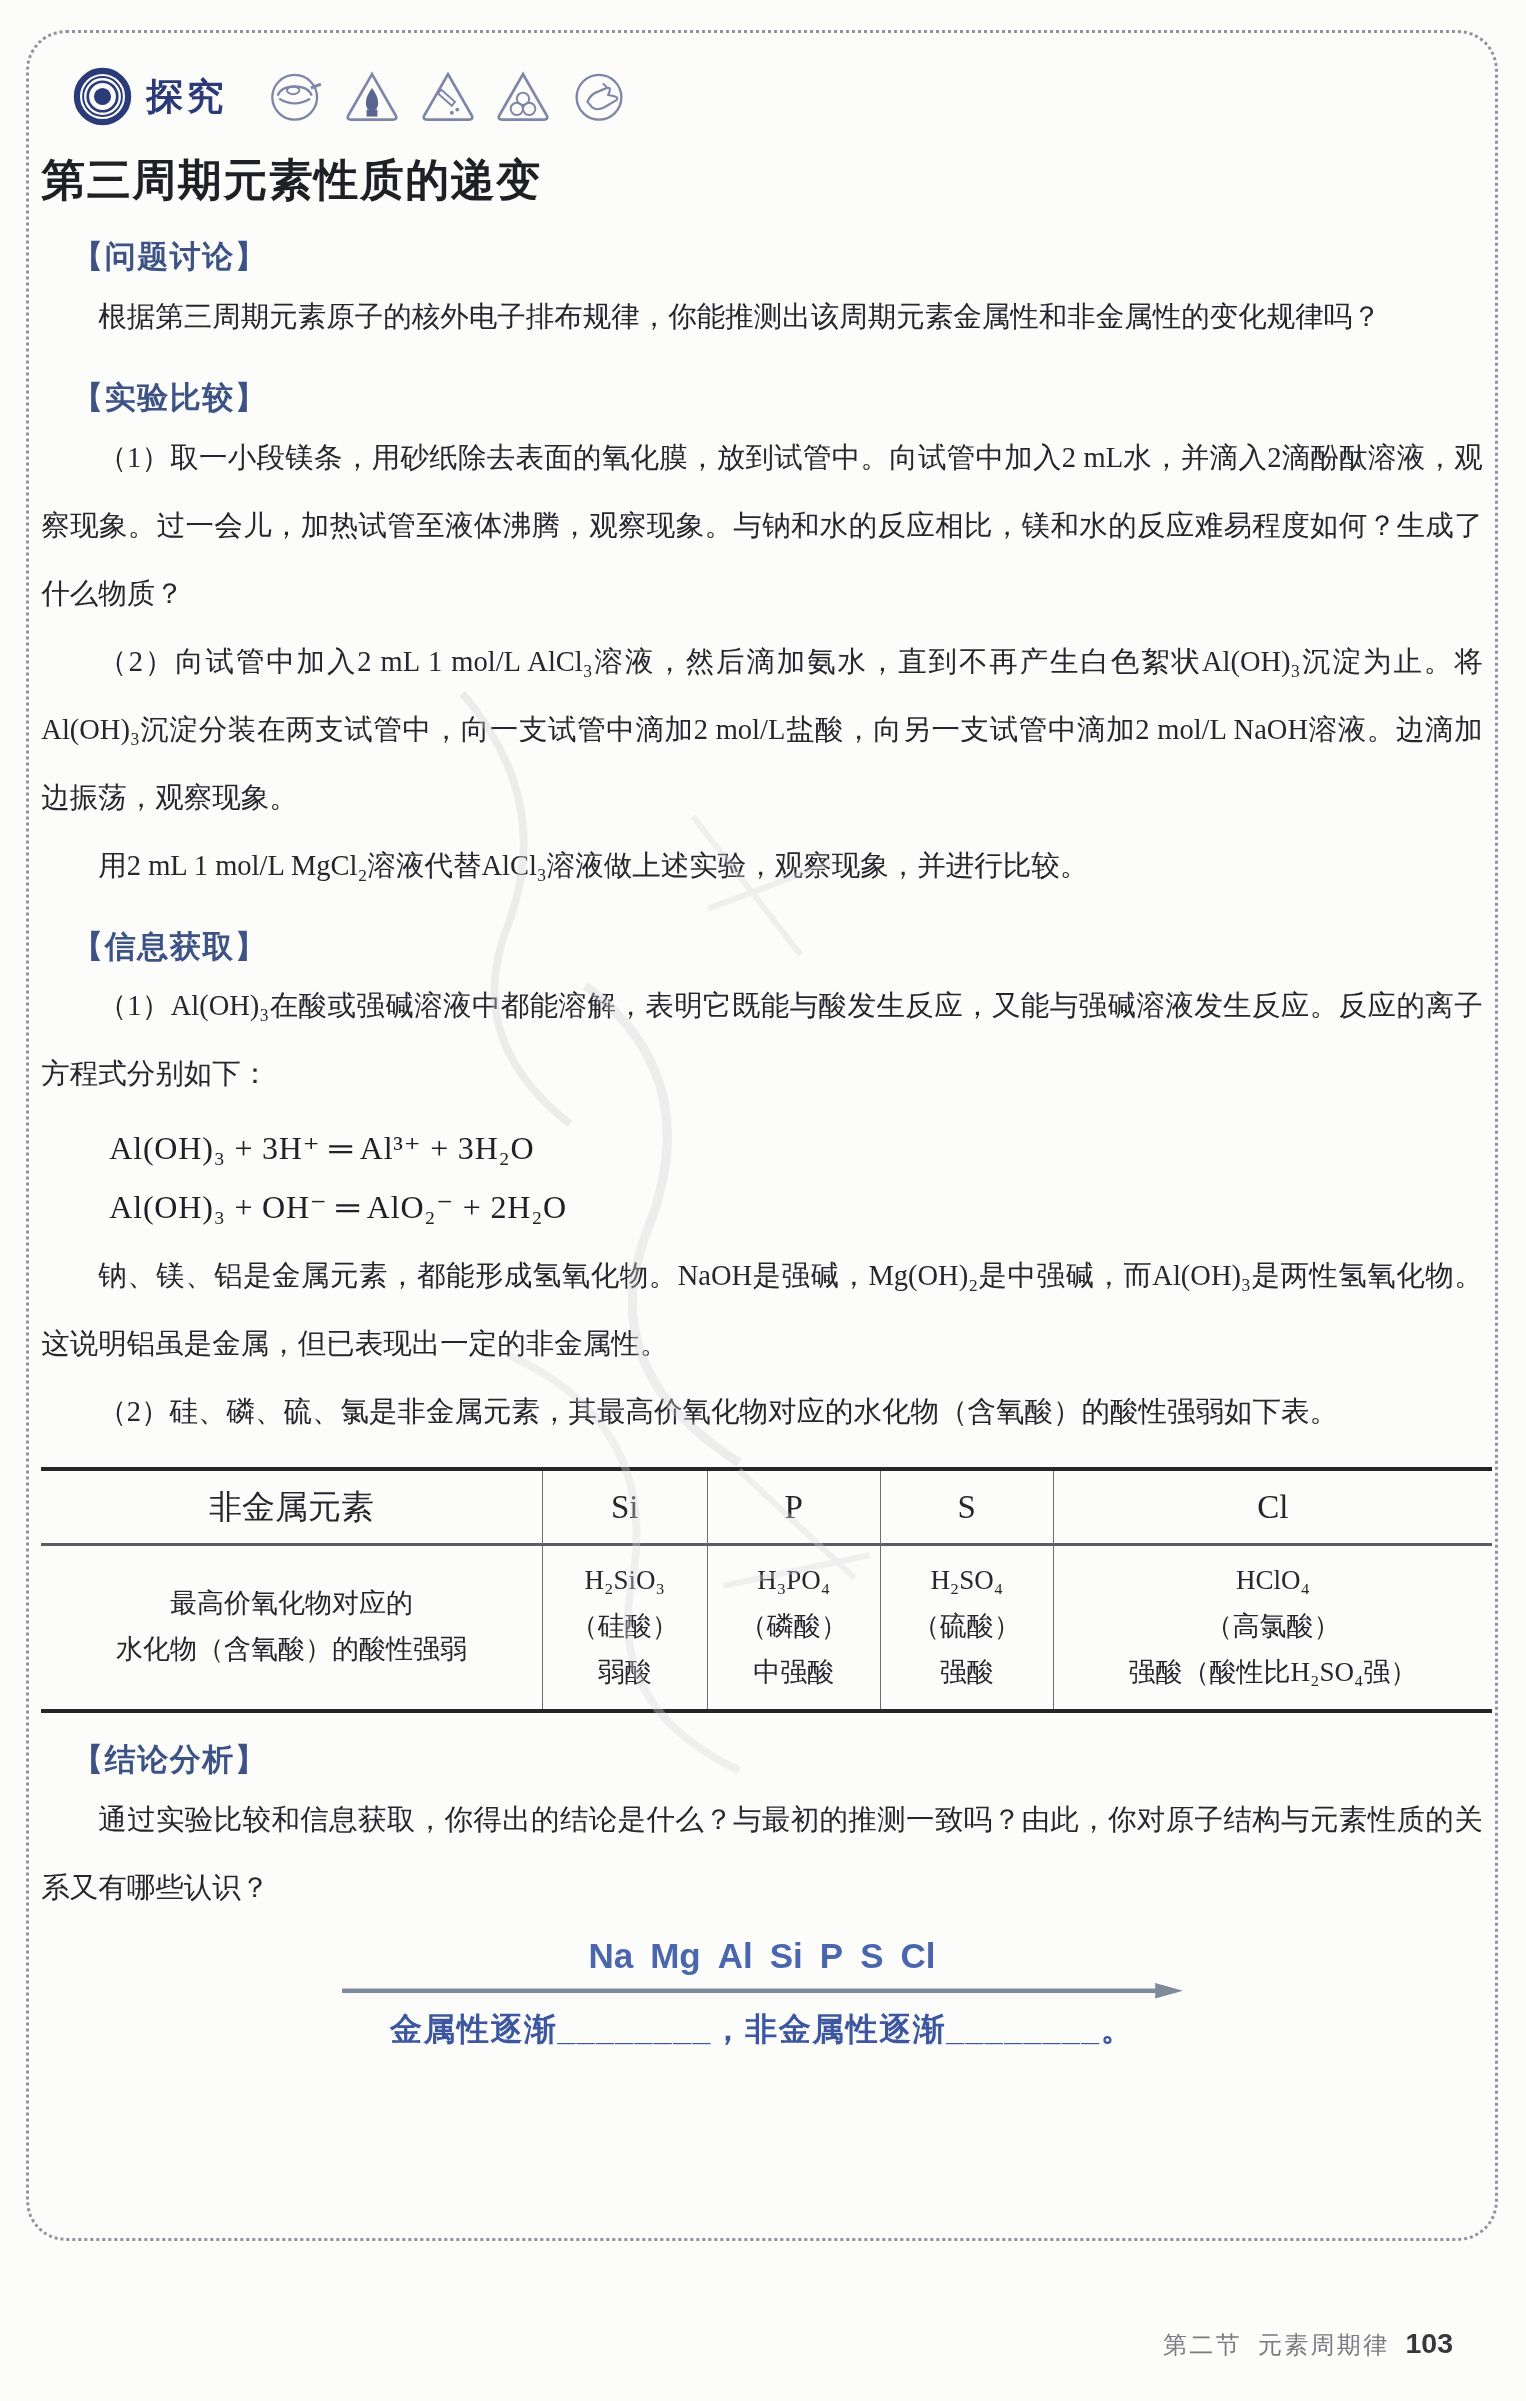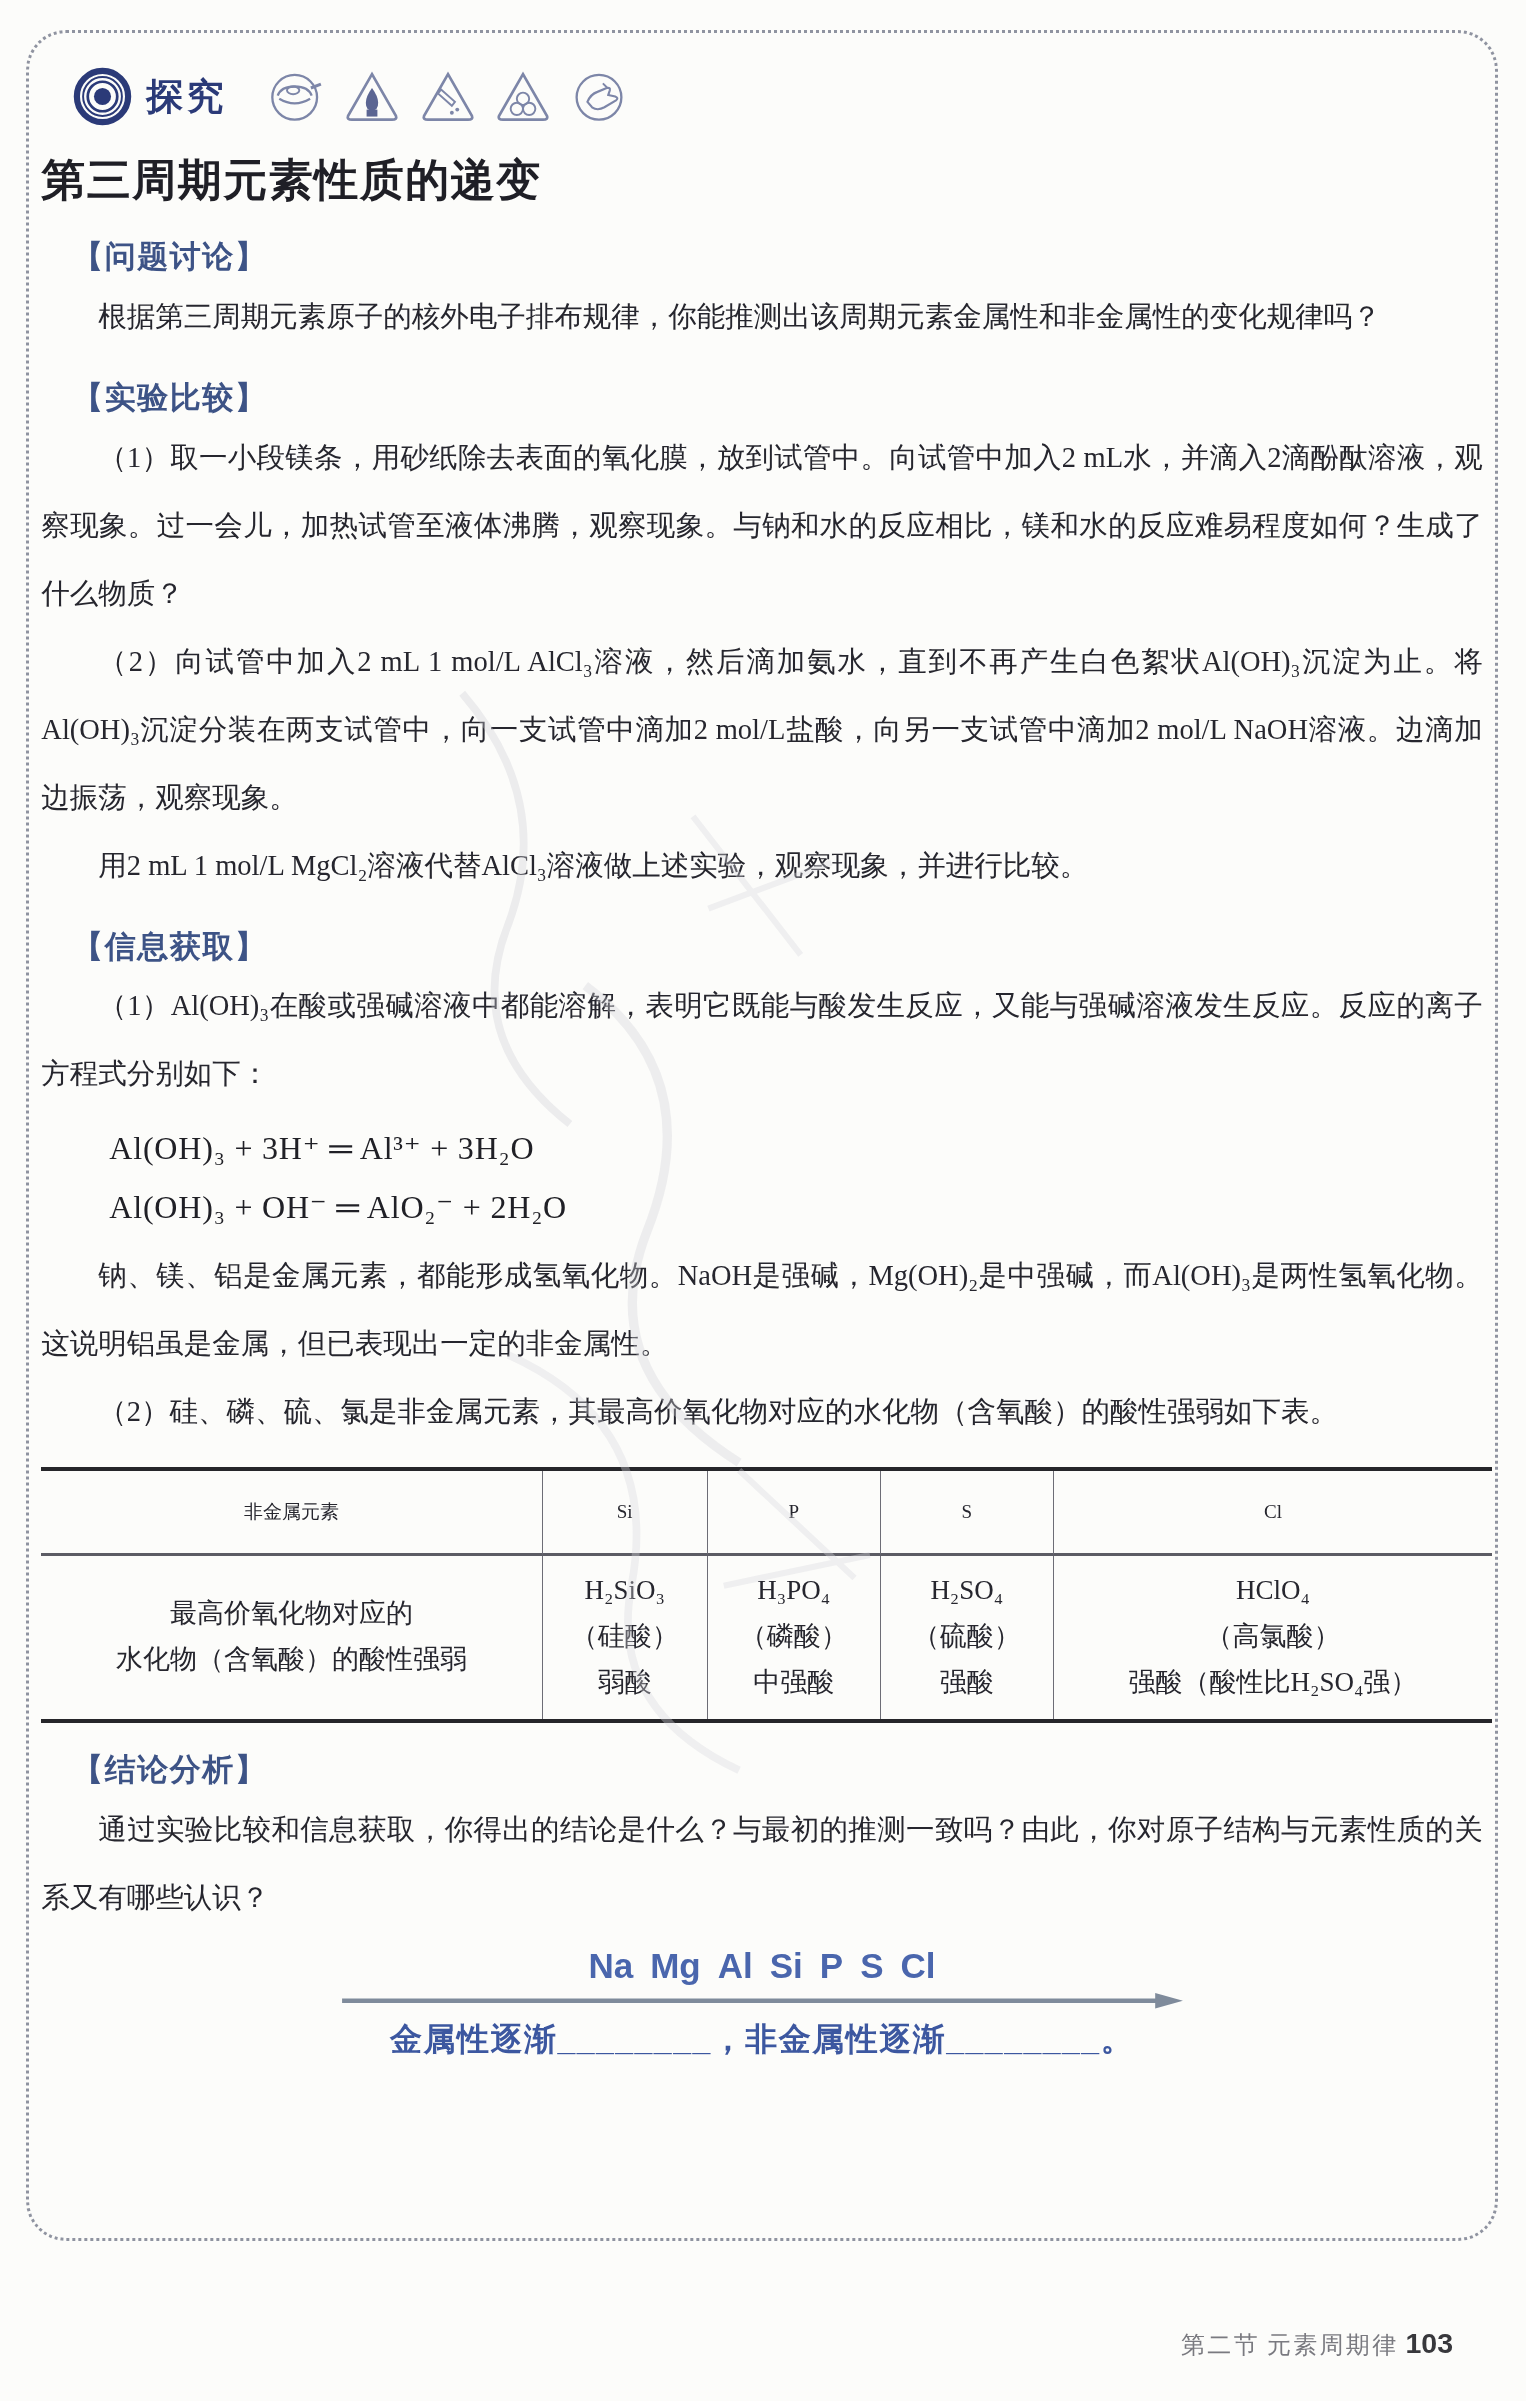--- a/index.html
+++ b/index.html
@@ -29,30 +29,30 @@
   
   .para{font-size:28.5px;line-height:68px;text-indent:2em;text-align:justify;margin:0;font-family:Liberation Serif, serif;}
   
   .eqs{margin:10.8px 0 4.6px 68px;font-size:32px;line-height:59px;color:#202026;}
   .eq{font-family:"Liberation Serif","DejaVu Serif",serif;letter-spacing:0.8px;}
   
   .tbl{margin:21.6px auto 0 auto;width:1451px;border-top:4.6px solid #26262a;border-bottom:4.6px solid #26262a;box-sizing:border-box;}
   .tr{display:grid;grid-template-columns:34.5% 11.35% 11.95% 11.9% 1fr;}
   .td{display:flex;flex-direction:column;align-items:center;justify-content:center;text-align:center;box-sizing:border-box;}
   .td + .td{border-left:1.5px solid #6d6d76;}
-  .tr.head .td{height:85px;border-bottom:3.1px solid #5c5c64;font-size:19px;}
+  .tr.head .td{height:75px;border-bottom:3.1px solid #5c5c64;font-size:33px;}
   .tr.bod .td{padding:10.8px 4.6px 14px 4.6px;min-height:163px;font-size:27px;line-height:46px;}
   .lat{font-family:"Liberation Serif","DejaVu Serif",serif;}
   
   .diagram{margin:14px auto 0 auto;width:893px;display:flex;flex-direction:column;align-items:center;font-family:"Liberation Sans","DejaVu Sans",sans-serif;}
   .elements{display:flex;gap:17px;font-size:35px;font-weight:700;color:#4a66ad;}
   .arrow-wrap{margin-top:4.6px;}
   .blanks{margin-top:3.1px;font-size:32px;font-weight:700;color:#3c57a0;letter-spacing:1.5px;}
   
-  .footer{position:absolute;right:74px;top:2327px;display:flex;align-items:baseline;gap:7px;font-family:"Liberation Sans","DejaVu Sans",sans-serif;}
+  .footer{position:absolute;right:74px;top:2327px;display:flex;align-items:baseline;gap:16px;font-family:"Liberation Sans","DejaVu Sans",sans-serif;}
   .footer .crumb{font-size:24px;color:#7a7a80;letter-spacing:2.3px;}
   .footer .pnum{font-size:28.5px;font-weight:700;color:#38383c;}
   
   .wm{position:absolute;left:416px;top:662px;opacity:.35;pointer-events:none;}
 </style>
 </head>
 <body>
 
 <div class="page-border">
 

